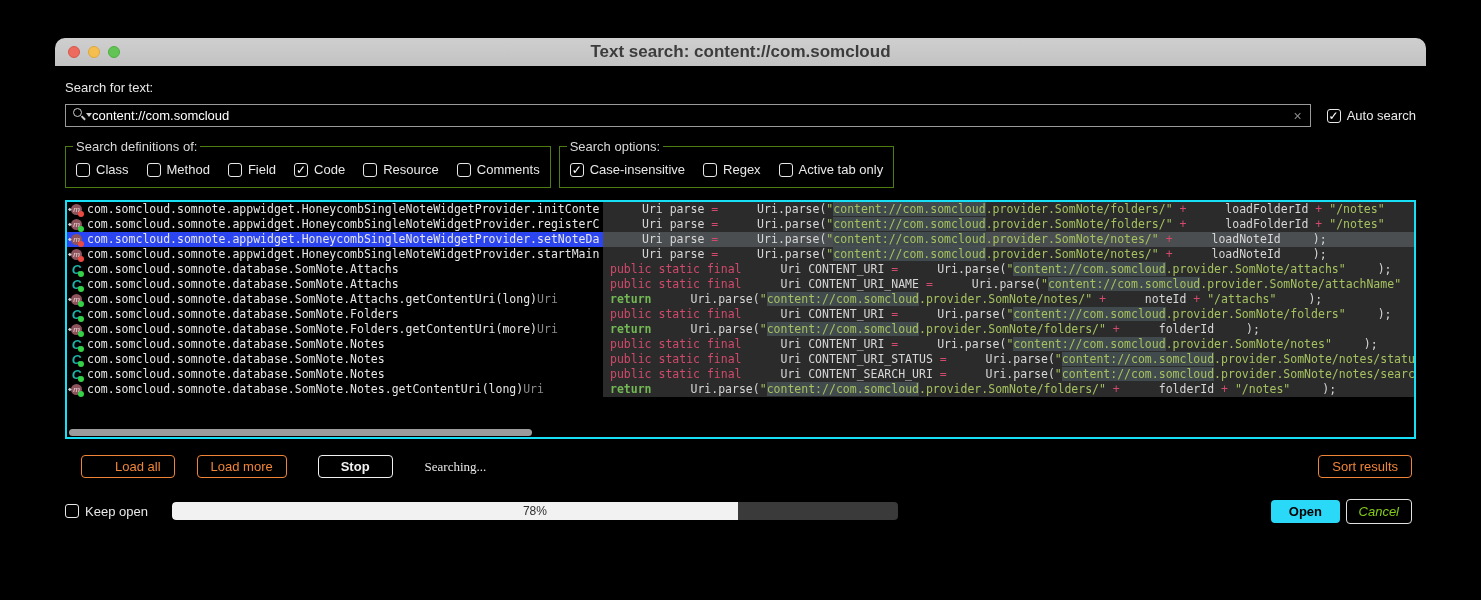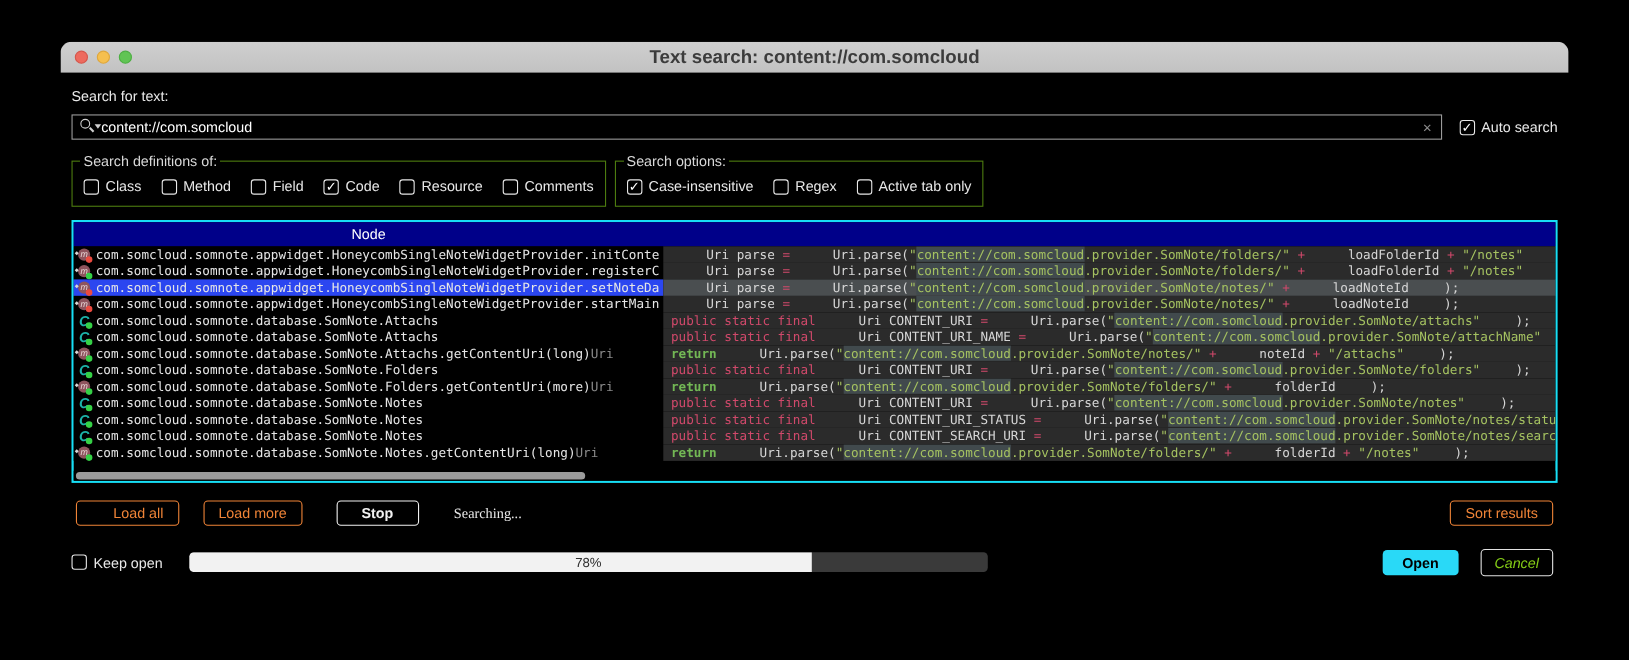--- a/index.html
+++ b/index.html
@@ -81,33 +81,33 @@
 
   .hscroll { position:absolute; left:0; bottom:0; width:100%; height:9px; background:#000; }
   .hthumb { position:absolute; left:2px; top:1px; width:463px; height:7px; background:#9b9b9b; border-radius:4px; }
 
   
   .actions-row { display:flex; align-items:center; margin-top:16px; position:relative; }
   .btn { font-size:13px; border-radius:4px; background:#000; padding:3px 13px; cursor:pointer;
          font-family:"Liberation Sans",sans-serif; }
   .btn.orange { color:#f08437; border:1px solid #f08437; }
   .btn.white { color:#f2f2f2; border:1.5px solid #f2f2f2; font-weight:bold; padding:3px 22px; }
-  .btn-loadall { margin-left:4px;padding-left:33px; }
+  .btn-loadall { margin-left:16px;padding-left:33px; }
   .btn-loadmore { margin-left:22px; }
   .btn-stop { margin-left:31px; }
   .status { margin-left:32px; color:#e8e8e8; font-size:13px;
             font-family:Liberation Serif, serif; }
   .btn-sort { position:absolute; right:4px; }
 
   
   .footer-row { display:flex; align-items:center; margin-top:24px; position:relative; }
   .progress { position:relative; margin-left:24px; width:726px; height:18px; background:#3a3a3a; border-radius:4px; overflow:hidden; }
   .pfill { position:absolute; left:0; top:0; bottom:0; background:#f2f2f2; border-radius:4px 0 0 4px; }
   .plabel { position:absolute; width:100%; text-align:center; font-size:12px; color:#2e2e2e; line-height:18px; }
-  .btn-open { position:absolute; right:90px; background:#29d9f7; color:#000; font-weight:bold;
+  .btn-open { position:absolute; right:76px; background:#29d9f7; color:#000; font-weight:bold;
               border:none; padding:4px 18px; }
   .btn-cancel { position:absolute; right:4px; color:#84cc16; border:1.5px solid #e2e2e2; padding:4px 12px;font-style:italic; }
 </style>
 </head>
 <body>
 
 <div class="window">
 
   <div class="titlebar">
     <div class="traffic">
@@ -181,23 +181,20 @@
             </label>
             <label class="cb">
               <span class="box unchecked">✓</span>
               <span>Active tab only</span>
             </label>
           </div>
       </fieldset>
     </div>
 
     <div class="table">
-      <div class="thead">
-        <div class="th-node">Node</div>
-      </div>
       <div class="tbody" id="rows">
           <div class="row">
             <div class="cell-node">
               <span class="nicon">
                 <i class="blob">m</i>
                 <i class="dot r"></i>
                 <i class="dia">◆</i>
               </span>
               <span>com.somcloud.somnote.appwidget.HoneycombSingleNoteWidgetProvider.initConte</span>
             </div>

